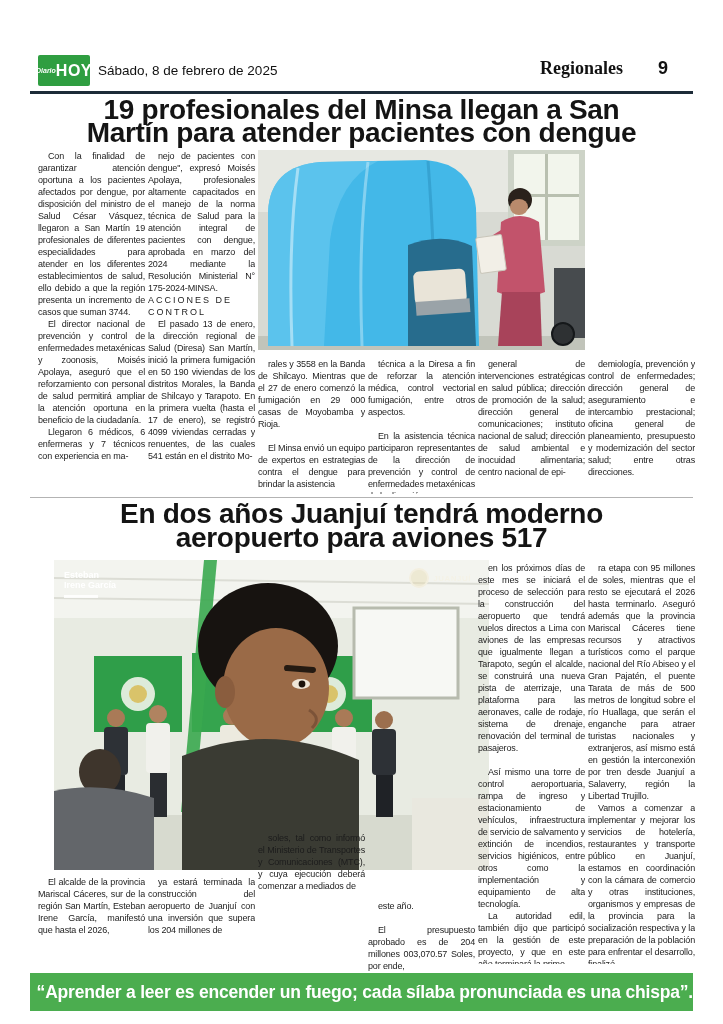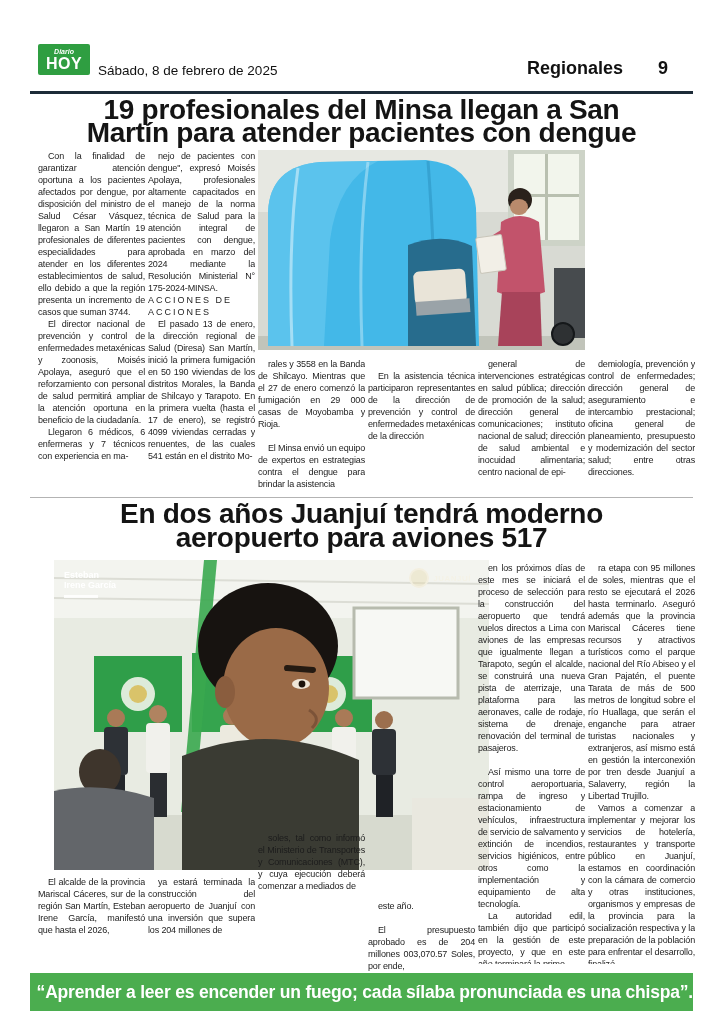--- a/index.html
+++ b/index.html
@@ -1,24 +1,24 @@
 <!DOCTYPE html>
 <html><head>
 <meta charset="utf-8">
 <style>
   html,body{margin:0;padding:0;background:#ffffff;}
   #page{position:relative;width:723px;height:1024px;background:#ffffff;overflow:hidden;
         font-family:"Liberation Sans", sans-serif;color:#1c1c1c;}
   
-  .logo{position:absolute;left:38px;top:44px;width:52px;height:31px;background:#2f9e41;
-        border-radius:2px;display:flex;flex-direction:column;align-items:center;justify-content:center;}
+  .logo{position:absolute;left:38px;top:55px;width:52px;height:31px;background:#2f9e41;
+        border-radius:2px;display:flex;flex-direction:row;align-items:center;justify-content:center;}
   .logo .brand-top{font-size:7px;font-weight:700;color:#ffffff;line-height:8px;font-style:italic;}
   .logo .brand-main{font-size:16px;font-weight:800;color:#ffffff;line-height:16px;letter-spacing:.5px;}
   .date{position:absolute;left:98px;top:63px;font-size:13.5px;color:#111;}
-  .section{position:absolute;right:100px;top:58px;font-size:18px;font-weight:700;color:#111;}
+  .section{position:absolute;right:100px;top:58px;font-size:18px;font-weight:700;color:#111;font-family:Liberation Serif, serif;}
   .pagenum{position:absolute;right:55px;top:58px;font-size:18px;font-weight:700;color:#111;}
   .head-rule{position:absolute;left:30px;top:91px;width:663px;height:3px;background:#1d2b38;}
   
   .headline{position:absolute;left:30px;width:663px;text-align:center;font-weight:700;
             font-size:28px;line-height:23px;letter-spacing:-.3px;color:#141414;}
   .headline.h2{line-height:24px;}
   
   .col{position:absolute;width:107px;font-size:9px;line-height:12px;text-align:justify;
        letter-spacing:-.15px;color:#1c1c1c;overflow:hidden;}
   .col p{margin:0;text-indent:10px;}
@@ -60,21 +60,21 @@
 
   <div class="col" style="left:38px;top:150px;height:344px;">
     <p>Con la finalidad de garantizar atención oportuna a los pacientes afectados por dengue, por disposición del ministro de Salud César Vásquez, llegaron a San Martín 19 profesionales de diferentes especialidades para atender en los diferentes establecimientos de salud, ello debido a que la región presenta un incremento de casos que suman 3744.</p>
     <p>El director nacional de prevención y control de enfermedades metaxénicas y zoonosis, Moisés Apolaya, aseguró que el reforzamiento con personal de salud permitirá ampliar la atención oportuna en beneficio de la ciudadanía.</p>
     <p>Llegaron 6 médicos, 6 enfermeras y 7 técnicos con experiencia en ma-</p>
   </div>
 
   <div class="col" style="left:148px;top:150px;height:344px;">
     <p>nejo de pacientes con dengue", expresó Moisés Apolaya, profesionales altamente capacitados en el manejo de la norma técnica de Salud para la atención integral de pacientes con dengue, aprobada en marzo del 2024 mediante la Resolución Ministerial N° 175-2024-MINSA.</p>
     <p class="subhead">ACCIONES DE</p>
-    <p class="subhead">ACCIONES</p>
+    <p class="subhead">CONTROL</p>
     <p>El pasado 13 de enero, la dirección regional de Salud (Diresa) San Martín, inició la primera fumigación en 50 190 viviendas de los distritos Morales, la Banda de Shilcayo y Tarapoto. En la primera vuelta (hasta el 17 de enero), se registró 4099 viviendas cerradas y renuentes, de las cuales 541 están en el distrito Mo-</p>
   </div>
 
   <div class="photo" style="left:258px;top:150px;width:327px;height:200px;">
     <svg width="327" height="200" viewBox="0 0 327 200">
       <rect x="0" y="0" width="327" height="200" fill="#d8dad3"></rect>
       <rect x="0" y="0" width="327" height="62" fill="#e7e8e2"></rect>
       <g>
         <rect x="250" y="0" width="77" height="96" fill="#cdd3c7"></rect>
         <rect x="256" y="4" width="65" height="86" fill="#f2f5ec"></rect>
@@ -105,20 +105,21 @@
         <circle cx="305" cy="184" r="11" fill="#2e3133" stroke="#15181a" stroke-width="2"></circle>
       </g>
     </svg>
   </div>
 
   <div class="col" style="left:258px;top:358px;height:136px;">
     <p>rales y 3558 en la Banda de Shilcayo. Mientras que el 27 de enero comenzó la fumigación en 29 000 casas de Moyobamba y Rioja.</p>
     <p class="gap">El Minsa envió un equipo de expertos en estrategias contra el dengue para brindar la asistencia</p>
   </div>
   <div class="col" style="left:368px;top:358px;height:136px;">
+    <p>técnica a la Diresa a fin de reforzar la atención médica, control vectorial fumigación, entre otros aspectos.</p>
     <p class="gap">En la asistencia técnica participaron representantes de la dirección de prevención y control de enfermedades metaxénicas de la dirección</p>
   </div>
   <div class="col" style="left:478px;top:358px;height:136px;">
     <p>general de intervenciones estratégicas en salud pública; dirección de promoción de la salud; dirección general de comunicaciones; instituto nacional de salud; dirección de salud ambiental e inocuidad alimentaria; centro nacional de epi-</p>
   </div>
   <div class="col" style="left:588px;top:358px;height:140px;">
     <p>demiología, prevención y control de enfermedades; dirección general de aseguramiento e intercambio prestacional; oficina general de planeamiento, presupuesto y modernización del sector salud; entre otras direcciones.</p>
   </div>
 
   <div class="article-divider"></div>

